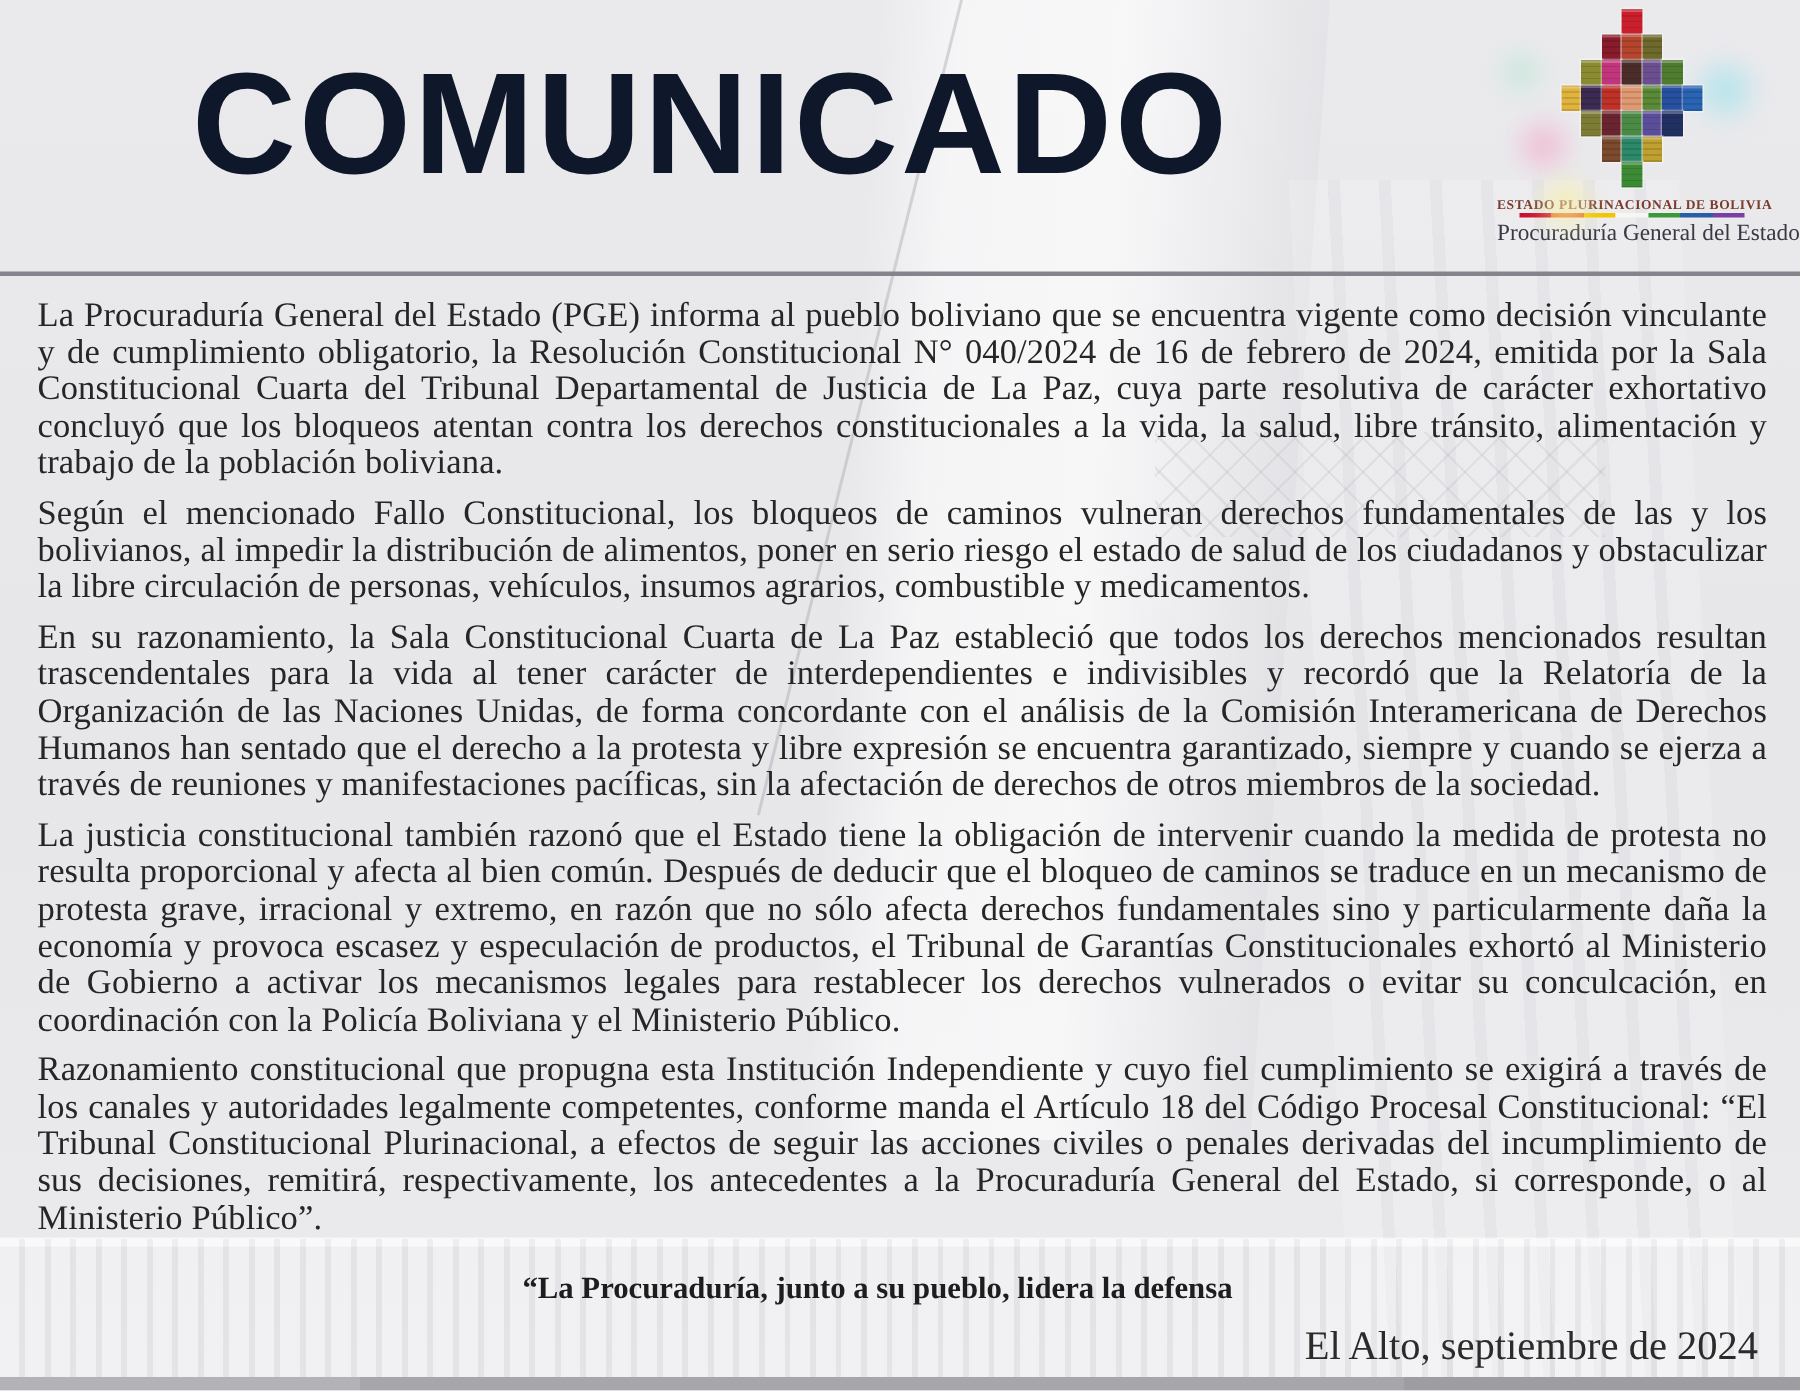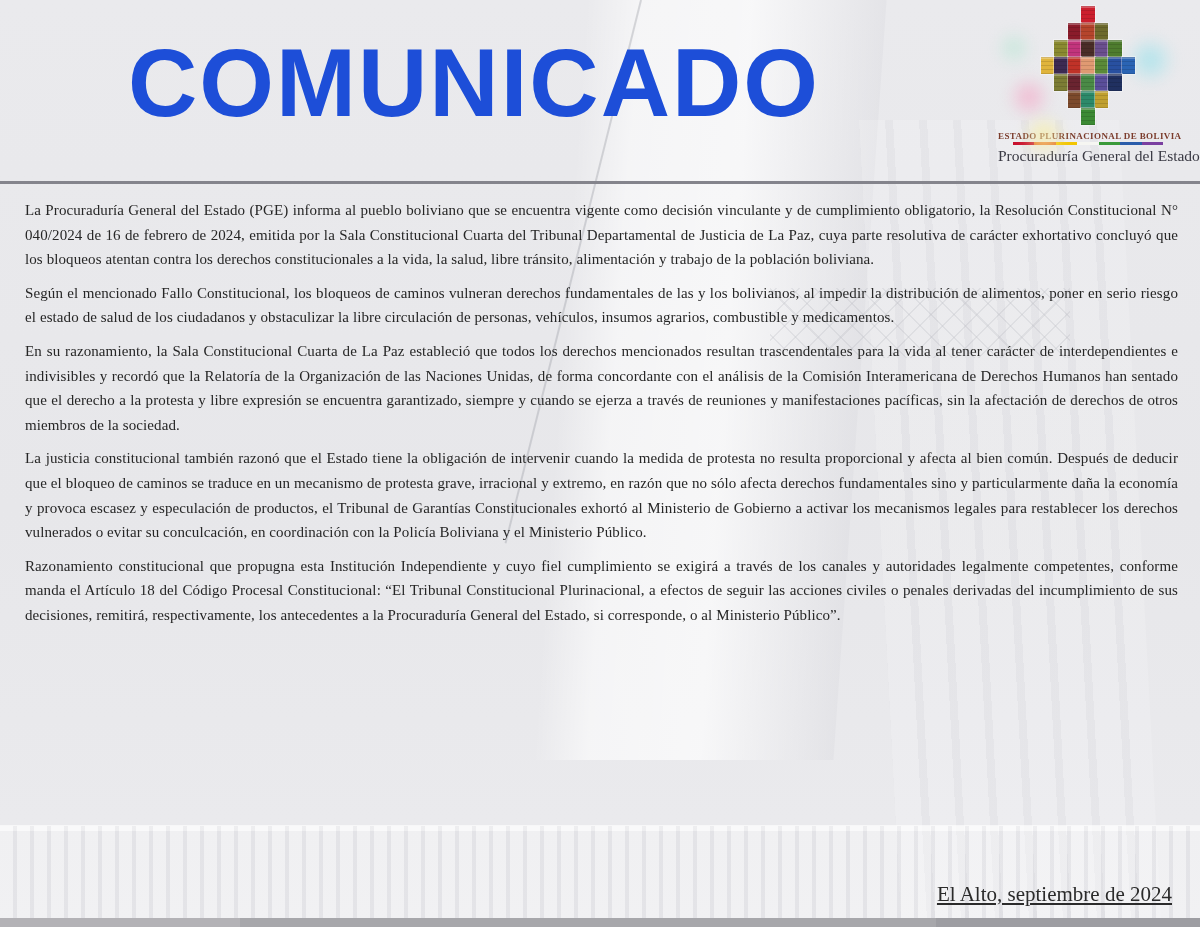--- a/index.html
+++ b/index.html
@@ -46,21 +46,21 @@
   }
 
   
   .header { position: absolute; left: 0; top: 0; width: 100%; height: 182px; }
   .title {
     position: absolute; left: 128px; top: 28px;
     font-family: "Liberation Sans", sans-serif;
     font-weight: bold;
     font-size: 96px;
     letter-spacing: 2px;
-    color: #1d4ed8;
+    color: #0f172a;
     white-space: nowrap;
   }
 
   .logo { position: absolute; right: 22px; top: 6px; width: 180px; text-align: center; }
   .logo .blob { position: absolute; border-radius: 50%; filter: blur(6px); }
   .blob-pink  { left: 8px;  top: 68px;  width: 46px; height: 46px; background: radial-gradient(circle, rgba(244,170,200,.75), rgba(244,170,200,0) 70%); }
   .blob-cyan  { right: 2px; top: 28px;  width: 52px; height: 52px; background: radial-gradient(circle, rgba(150,225,235,.7),  rgba(150,225,235,0) 70%); }
   .blob-yellow{ left: 22px; top: 108px; width: 48px; height: 44px; background: radial-gradient(circle, rgba(248,238,160,.8), rgba(248,238,160,0) 70%); }
   .blob-teal  { left: -4px; top: 22px;  width: 40px; height: 40px; background: radial-gradient(circle, rgba(180,230,210,.6), rgba(180,230,210,0) 70%); }
 
@@ -102,41 +102,40 @@
     position: absolute; left: 0; top: 181px; width: 100%; height: 3px;
     background: #84848c;
   }
 
   
   .body-text {
     position: absolute; left: 25px; top: 198px; width: 1153px;
   }
   .body-text p {
     margin: 0 0 9px 0;
-    font-size: 15px;
+    font-size: 23px;
     line-height: 24.6px;
     text-align: justify;
     letter-spacing: .1px;
   }
 
   
   .quote {
     position: absolute; left: 0; top: 845px; width: 1170px;
     text-align: center;
     font-weight: bold;
     font-size: 20.5px;
     line-height: 28px;
     color: #1d1d1d;
   }
   .dateline {
     position: absolute; right: 28px; top: 882px;
-    font-size: 21px;
+    font-size: 27px;
     color: #2b2b2b;
     white-space: nowrap;
-    text-decoration: underline;
   }
 
   .bottom-bar {
     position: absolute; left: 0; bottom: 0; width: 100%; height: 9px;
     background: linear-gradient(90deg, #b3b2b6 0 20%, #a7a7ab 20% 78%, #9d9da2 78% 100%);
   }
 </style>
 </head>
 <body>
 
@@ -202,17 +201,18 @@
 
 <div class="body-text">
   <p>La Procuraduría General del Estado (PGE) informa al pueblo boliviano que se encuentra vigente como decisión vinculante y de cumplimiento obligatorio, la Resolución Constitucional N° 040/2024 de 16 de febrero de 2024, emitida por la Sala Constitucional Cuarta del Tribunal Departamental de Justicia de La Paz, cuya parte resolutiva de carácter exhortativo concluyó que los bloqueos atentan contra los derechos constitucionales a la vida, la salud, libre tránsito, alimentación y trabajo de la población boliviana.</p>
   <p>Según el mencionado Fallo Constitucional, los bloqueos de caminos vulneran derechos fundamentales de las y los bolivianos, al impedir la distribución de alimentos, poner en serio riesgo el estado de salud de los ciudadanos y obstaculizar la libre circulación de personas, vehículos, insumos agrarios, combustible y medicamentos.</p>
   <p>En su razonamiento, la Sala Constitucional Cuarta de La Paz estableció que todos los derechos mencionados resultan trascendentales para la vida al tener carácter de interdependientes e indivisibles y recordó que la Relatoría de la Organización de las Naciones Unidas, de forma concordante con el análisis de la Comisión Interamericana de Derechos Humanos han sentado que el derecho a la protesta y libre expresión se encuentra garantizado, siempre y cuando se ejerza a través de reuniones y manifestaciones pacíficas, sin la afectación de derechos de otros miembros de la sociedad.</p>
   <p>La justicia constitucional también razonó que el Estado tiene la obligación de intervenir cuando la medida de protesta no resulta proporcional y afecta al bien común. Después de deducir que el bloqueo de caminos se traduce en un mecanismo de protesta grave, irracional y extremo, en razón que no sólo afecta derechos fundamentales sino y particularmente daña la economía y provoca escasez y especulación de productos, el Tribunal de Garantías Constitucionales exhortó al Ministerio de Gobierno a activar los mecanismos legales para restablecer los derechos vulnerados o evitar su conculcación, en coordinación con la Policía Boliviana y el Ministerio Público.</p>
   <p>Razonamiento constitucional que propugna esta Institución Independiente y cuyo fiel cumplimiento se exigirá a través de los canales y autoridades legalmente competentes, conforme manda el Artículo 18 del Código Procesal Constitucional: “El Tribunal Constitucional Plurinacional, a efectos de seguir las acciones civiles o penales derivadas del incumplimiento de sus decisiones, remitirá, respectivamente, los antecedentes a la Procuraduría General del Estado, si corresponde, o al Ministerio Público”.</p>
 </div>
 
 <div class="quote">
+  <div>“La Procuraduría, junto a su pueblo, lidera la defensa</div>
 </div>
 
 <div class="dateline">El Alto, septiembre de 2024</div>
 
 <div class="bottom-bar"></div>
 
 </body></html>

